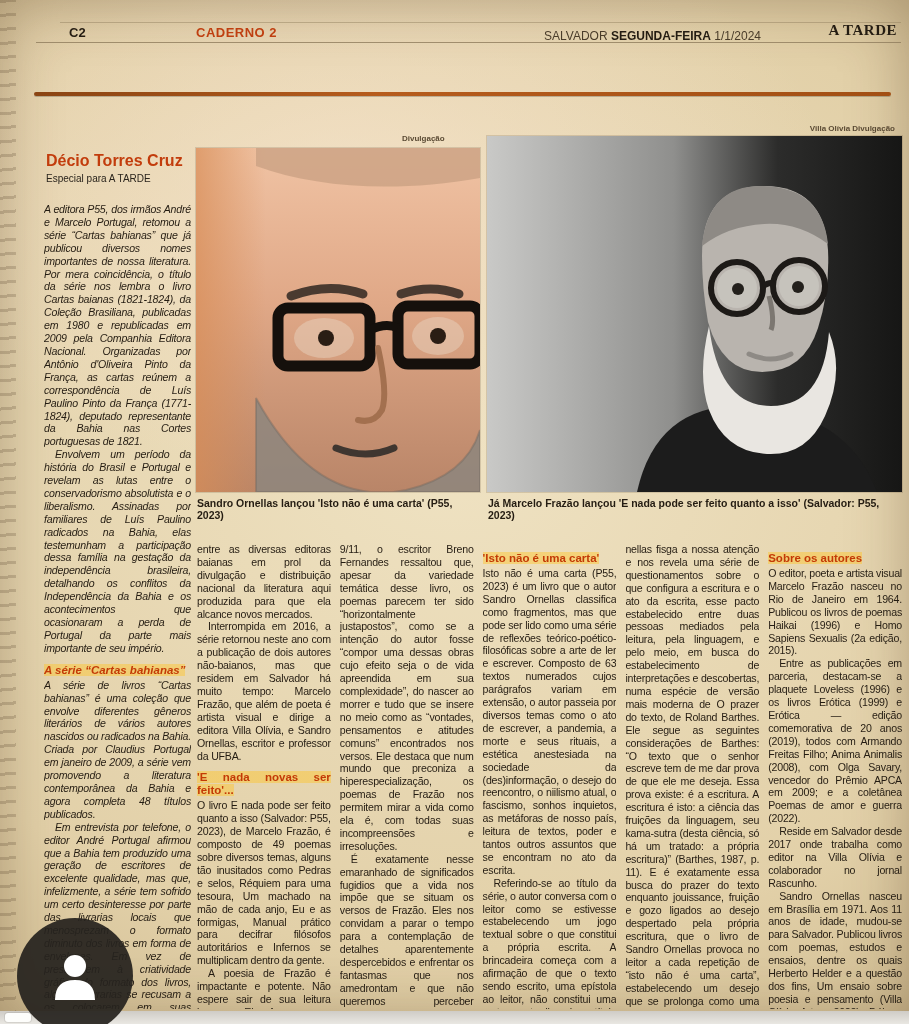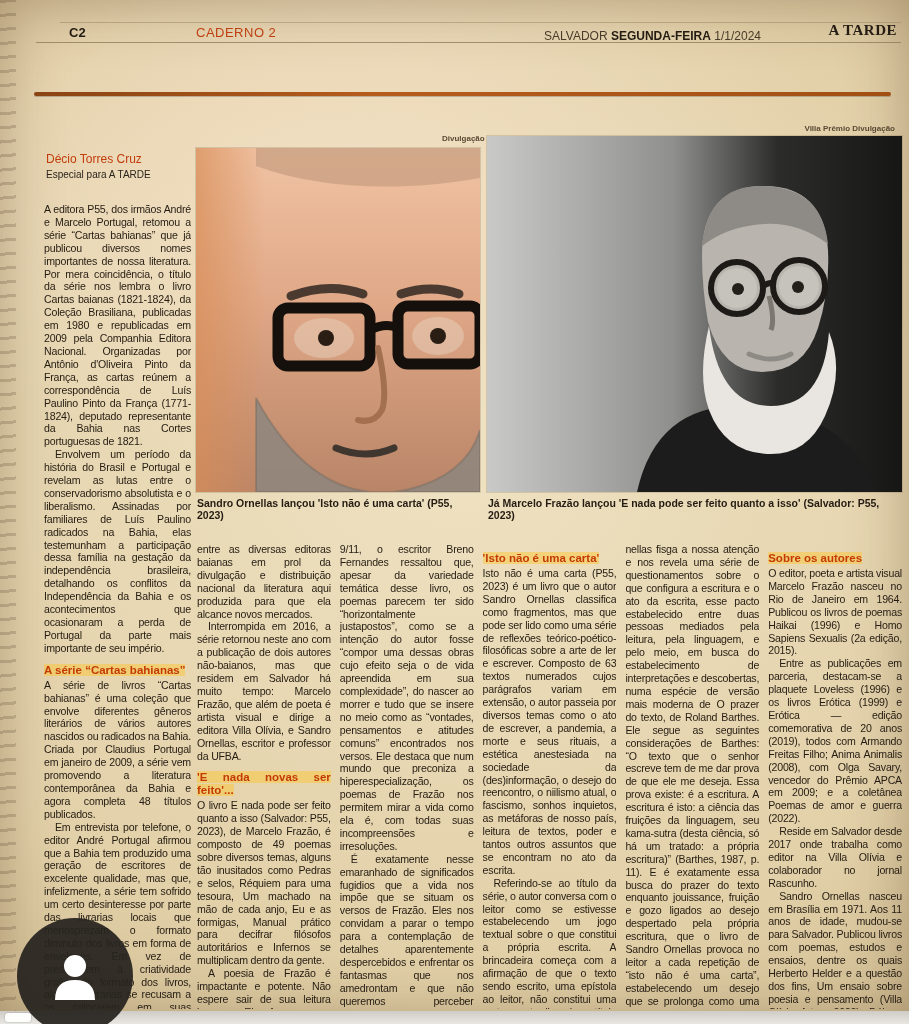--- a/index.html
+++ b/index.html
@@ -24,45 +24,45 @@
   .hairline{position:absolute;height:1px;background:#8e7c5c;opacity:.8;}
   #rule-top{left:60px;right:8px;top:22px;opacity:.45;}
   #rule-masthead{left:36px;right:8px;top:42px;}
   #rule-headline{
     position:absolute;left:34px;right:18px;top:92px;height:4px;border-radius:3px;
     background:linear-gradient(90deg,#8a4413,#b65c1d 40%,#a24f14);
     box-shadow:0 1px 0 rgba(0,0,0,.2);
   }
   .mast{position:absolute;top:25px;color:#241c12;}
   #page-num{left:46px;font-weight:bold;font-size:13px;margin-left:23px;}
-  #section-name{left:196px;font-weight:normal;font-size:13px;color:#bf3f10;letter-spacing:.5px;}
+  #section-name{left:196px;font-weight:bold;font-size:13px;color:#bf3f10;letter-spacing:.5px;}
   #dateline{right:148px;top:29px;font-size:12px;color:#4a3c2a;}
   #dateline b{color:#241c12;}
   #paper-name{right:12px;top:22px;font-family:"Liberation Serif",serif;font-weight:bold;font-size:15px;letter-spacing:.5px;}
   #headline{
     position:absolute;left:44px;top:100px;width:820px;
     font-size:28px;font-weight:bold;font-style:italic;color:#2a241c;
     letter-spacing:-.3px;
   }
   #byline{position:absolute;left:46px;top:152px;}
-  #byline .author{color:#c23c0c;font-weight:normal;font-size:12px;}
+  #byline .author{color:#c23c0c;font-weight:bold;font-size:16px;}
   #byline .role{font-size:10px;color:#2a241c;margin-top:3px;}
   
   .photo{position:absolute;overflow:hidden;box-shadow:0 0 0 1px rgba(60,40,20,.15);}
   #photo-1{left:196px;top:148px;width:284px;height:344px;}
   #photo-2{left:487px;top:136px;width:415px;height:356px;}
   .credit{position:absolute;font-size:8px;font-weight:bold;color:#5a4a34;}
-  #credit-1{left:402px;top:134px;margin-left:40px;}
+  #credit-1{left:402px;top:134px;}
   #credit-2{right:14px;top:124px;}
   .caption{position:absolute;top:497px;font-size:10.5px;font-weight:bold;color:#241c12;}
   #caption-1{left:197px;width:284px;}
   #caption-2{left:488px;width:414px;}
   
   .col{color:#241c12;font-size:10.6px;line-height:12.9px;letter-spacing:-.2px;text-align:justify;overflow:hidden;}
-  #col-first{position:absolute;left:44px;top:203px;width:147px;height:806px;}
+  #col-first{position:absolute;left:44px;top:203px;width:147px;height:806px;font-style:italic;}
   #cols-bottom{position:absolute;left:197px;top:543px;right:7px;height:466px;display:flex;gap:9px;}
   #cols-bottom .col{flex:1 1 0;height:466px;}
   .col p{margin:0;}
   .col p.ind{text-indent:11px;}
   .col h3{
     margin:9px 0 2px 0;font-size:11.5px;line-height:13px;color:#c33a06;letter-spacing:0;
   }
   .col h3 span{
     background:linear-gradient(rgba(255,196,40,.45),rgba(255,196,40,.45));
     box-decoration-break:clone;-webkit-box-decoration-break:clone;
@@ -99,21 +99,21 @@
   <div class="hairline" id="rule-masthead"></div>
 
   <div id="rule-headline"></div>
 
   <div id="byline">
     <div class="author">Décio Torres Cruz</div>
     <div class="role">Especial para A TARDE</div>
   </div>
 
   <div class="credit" id="credit-1">Divulgação</div>
-  <div class="credit" id="credit-2">Villa Prêmio Divulgação</div>
+  <div class="credit" id="credit-2">Villa Olívia Divulgação</div>
 
   <div class="photo" id="photo-1">
     <svg width="284" height="344" viewBox="0 0 284 344">
       <defs>
         <linearGradient id="skin1" x1="0" y1="0" x2="0" y2="1">
           <stop offset="0" stop-color="#f0c3a4"></stop>
             <stop offset=".45" stop-color="#e0a887"></stop>
             <stop offset="1" stop-color="#b98568"></stop>
         </linearGradient>
         <linearGradient id="blur1" x1="0" y1="0" x2="1" y2="0">

